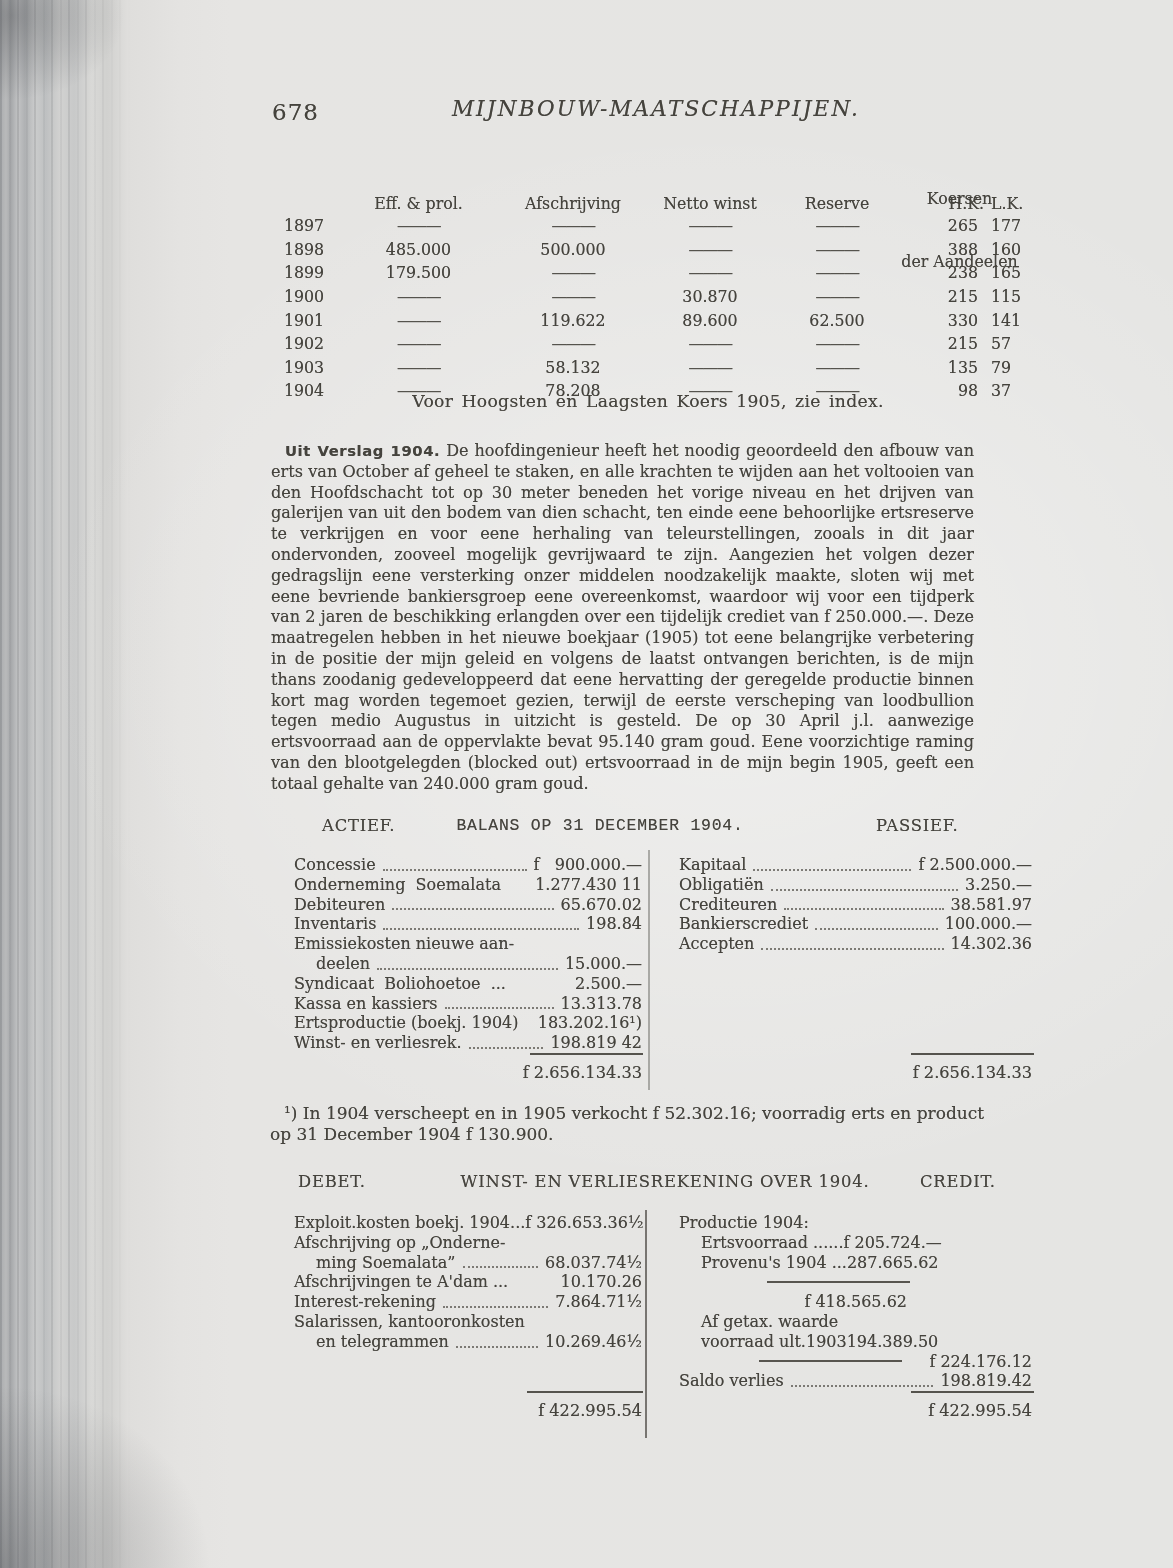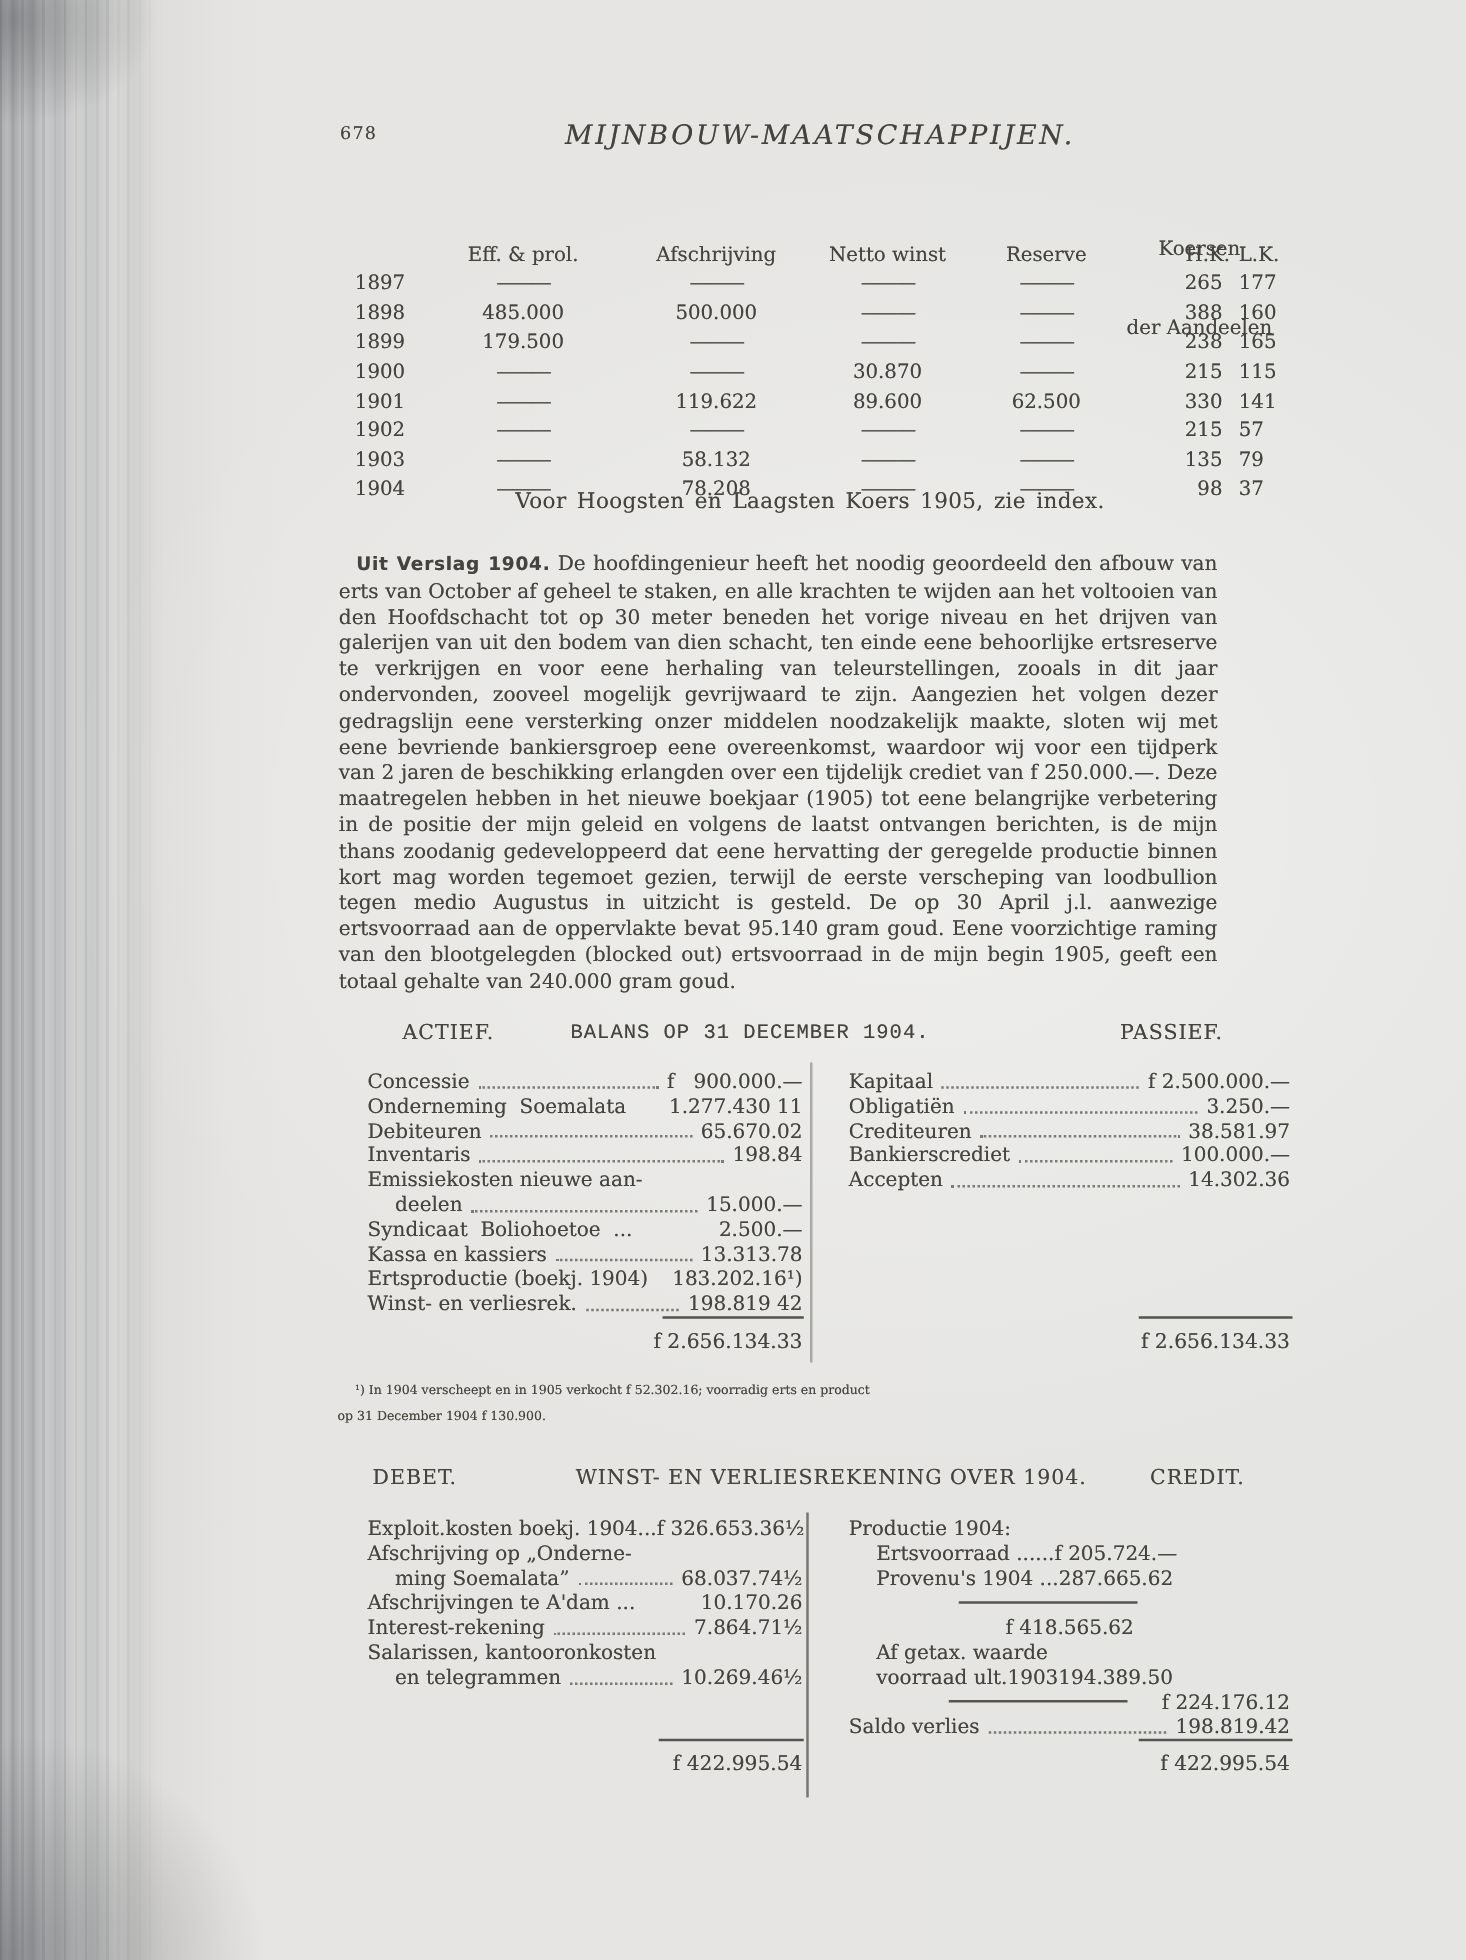--- a/index.html
+++ b/index.html
@@ -13,21 +13,21 @@
       radial-gradient(ellipse 160px 120px at 1% 1%, rgba(60,62,66,0.35), rgba(60,62,66,0) 70%),
       linear-gradient(90deg,#aaacae 0px,#b9babb 6px,#a6a8aa 11px,#c3c4c5 18px,#afb1b3 25px,#cbcccc 35px,#bec0c1 46px,#d2d2d1 60px,#c8c9c9 74px,#d9d9d7 92px,#d1d1cf 107px,#dfdedc 128px,#e1e0de 152px,#e4e3e1 180px,#e6e5e3 230px,#e5e5e3 100%);
   }
   .gutter-stripes {
     position:absolute; left:0; top:0; width:135px; height:100%;
     background:repeating-linear-gradient(90deg, rgba(88,90,95,0.22) 0 2px, rgba(88,90,95,0) 2px 9px, rgba(120,122,126,0.16) 9px 11px, rgba(120,122,126,0) 11px 17px);
     -webkit-mask-image:linear-gradient(90deg,#000 0,rgba(0,0,0,0.5) 60%,transparent 100%);
     mask-image:linear-gradient(90deg,#000 0,rgba(0,0,0,0.5) 60%,transparent 100%);
   }
   .txt {text-shadow:0 0 0.5px rgba(62,60,54,0.55);}
-  .pagenum {position:absolute; left:272px; top:99px; font-size:14px; letter-spacing:1px;}
+  .pagenum {position:absolute; left:272px; top:99px; font-size:23px; letter-spacing:1px;}
   .running-title {position:absolute; left:400px; top:96px; width:512px; text-align:center; font-size:21.5px; font-style:italic; letter-spacing:2.2px; word-spacing:4px;}
 
   
   .stats {position:absolute; left:273px; top:146px; width:750px; font-size:15.8px;}
   .koersen-hdr {position:absolute; left:614px; top:0; width:145px; text-align:center; line-height:21px; white-space:pre;}
   .stats table {position:absolute; left:0; top:42px; width:750px; border-collapse:collapse; table-layout:fixed;}
   .stats th {font-weight:normal; height:24px; vertical-align:bottom; white-space:pre;}
   .stats td {height:21.6px; vertical-align:middle; white-space:pre;}
   .c-year {width:60px; text-align:center;}
   .c-eff {width:165px; text-align:center;}
@@ -40,21 +40,21 @@
   .dash-val {letter-spacing:-1.5px; color:#53514b;}
 
   .index-note {position:absolute; left:273px; top:391px; width:750px; text-align:center; font-size:17.2px; word-spacing:2.5px; letter-spacing:0.3px;}
 
   .report {position:absolute; left:271px; top:441px; width:703px; font-size:16.1px; line-height:20.8px; text-align:justify; text-indent:14px; margin:0;}
   .report .lead {font-family:"DejaVu Sans","Liberation Sans",sans-serif; font-weight:700; font-size:14.8px; letter-spacing:0.6px;}
 
   .sec-line {position:absolute; font-size:16.4px; letter-spacing:0.8px; white-space:pre;text-align:center;}
   #bal-actief-lbl {left:322px; top:816px;}
   #bal-title {left:420px; top:816px; width:360px; text-align:center;font-family:Liberation Mono, monospace;}
-  #bal-passief-lbl {left:896px; top:816px;}
+  #bal-passief-lbl {left:876px; top:816px;}
   #pl-debet-lbl {left:298px; top:1172px;}
   #pl-title {left:420px; top:1172px; width:490px; text-align:center;}
   #pl-credit-lbl {left:920px; top:1172px;}
 
   .col {position:absolute; font-size:16px;}
   #actief-col {left:270px; top:855px; width:372px;}
   #passief-col {left:655px; top:855px; width:377px;}
   #debet-col {left:270px; top:1213px; width:372px;}
   #credit-col {left:655px; top:1213px; width:377px;}
 
@@ -77,21 +77,21 @@
   .vline {position:absolute; width:2px;}
   #bal-vline {left:648px; top:850px; height:240px; background:rgba(92,90,84,0.45);}
   #pl-vline  {left:645px; top:1210px; height:228px; background:rgba(72,70,64,0.70);}
 
   .total {position:absolute; font-size:16.2px; white-space:pre; text-align:right;}
   #bal-ltotal {left:270px; top:1063px; width:372px;}
   #bal-rtotal {left:655px; top:1063px; width:377px;}
   #pl-ltotal  {left:270px; top:1401px; width:372px;}
   #pl-rtotal  {left:655px; top:1401px; width:377px;}
 
-  .footnote {position:absolute; left:270px; top:1103px; width:735px; font-size:10px; line-height:20.6px;}
+  .footnote {position:absolute; left:270px; top:1103px; width:735px; font-size:17px; line-height:20.6px;}
   .footnote .fn1 {text-indent:14px;}
 </style>
 </head>
 <body>
 
 <div class="page txt">
   <div class="gutter-stripes"></div>
 
   <div class="pagenum">678</div>
   <div class="running-title">MIJNBOUW-MAATSCHAPPIJEN.</div>

